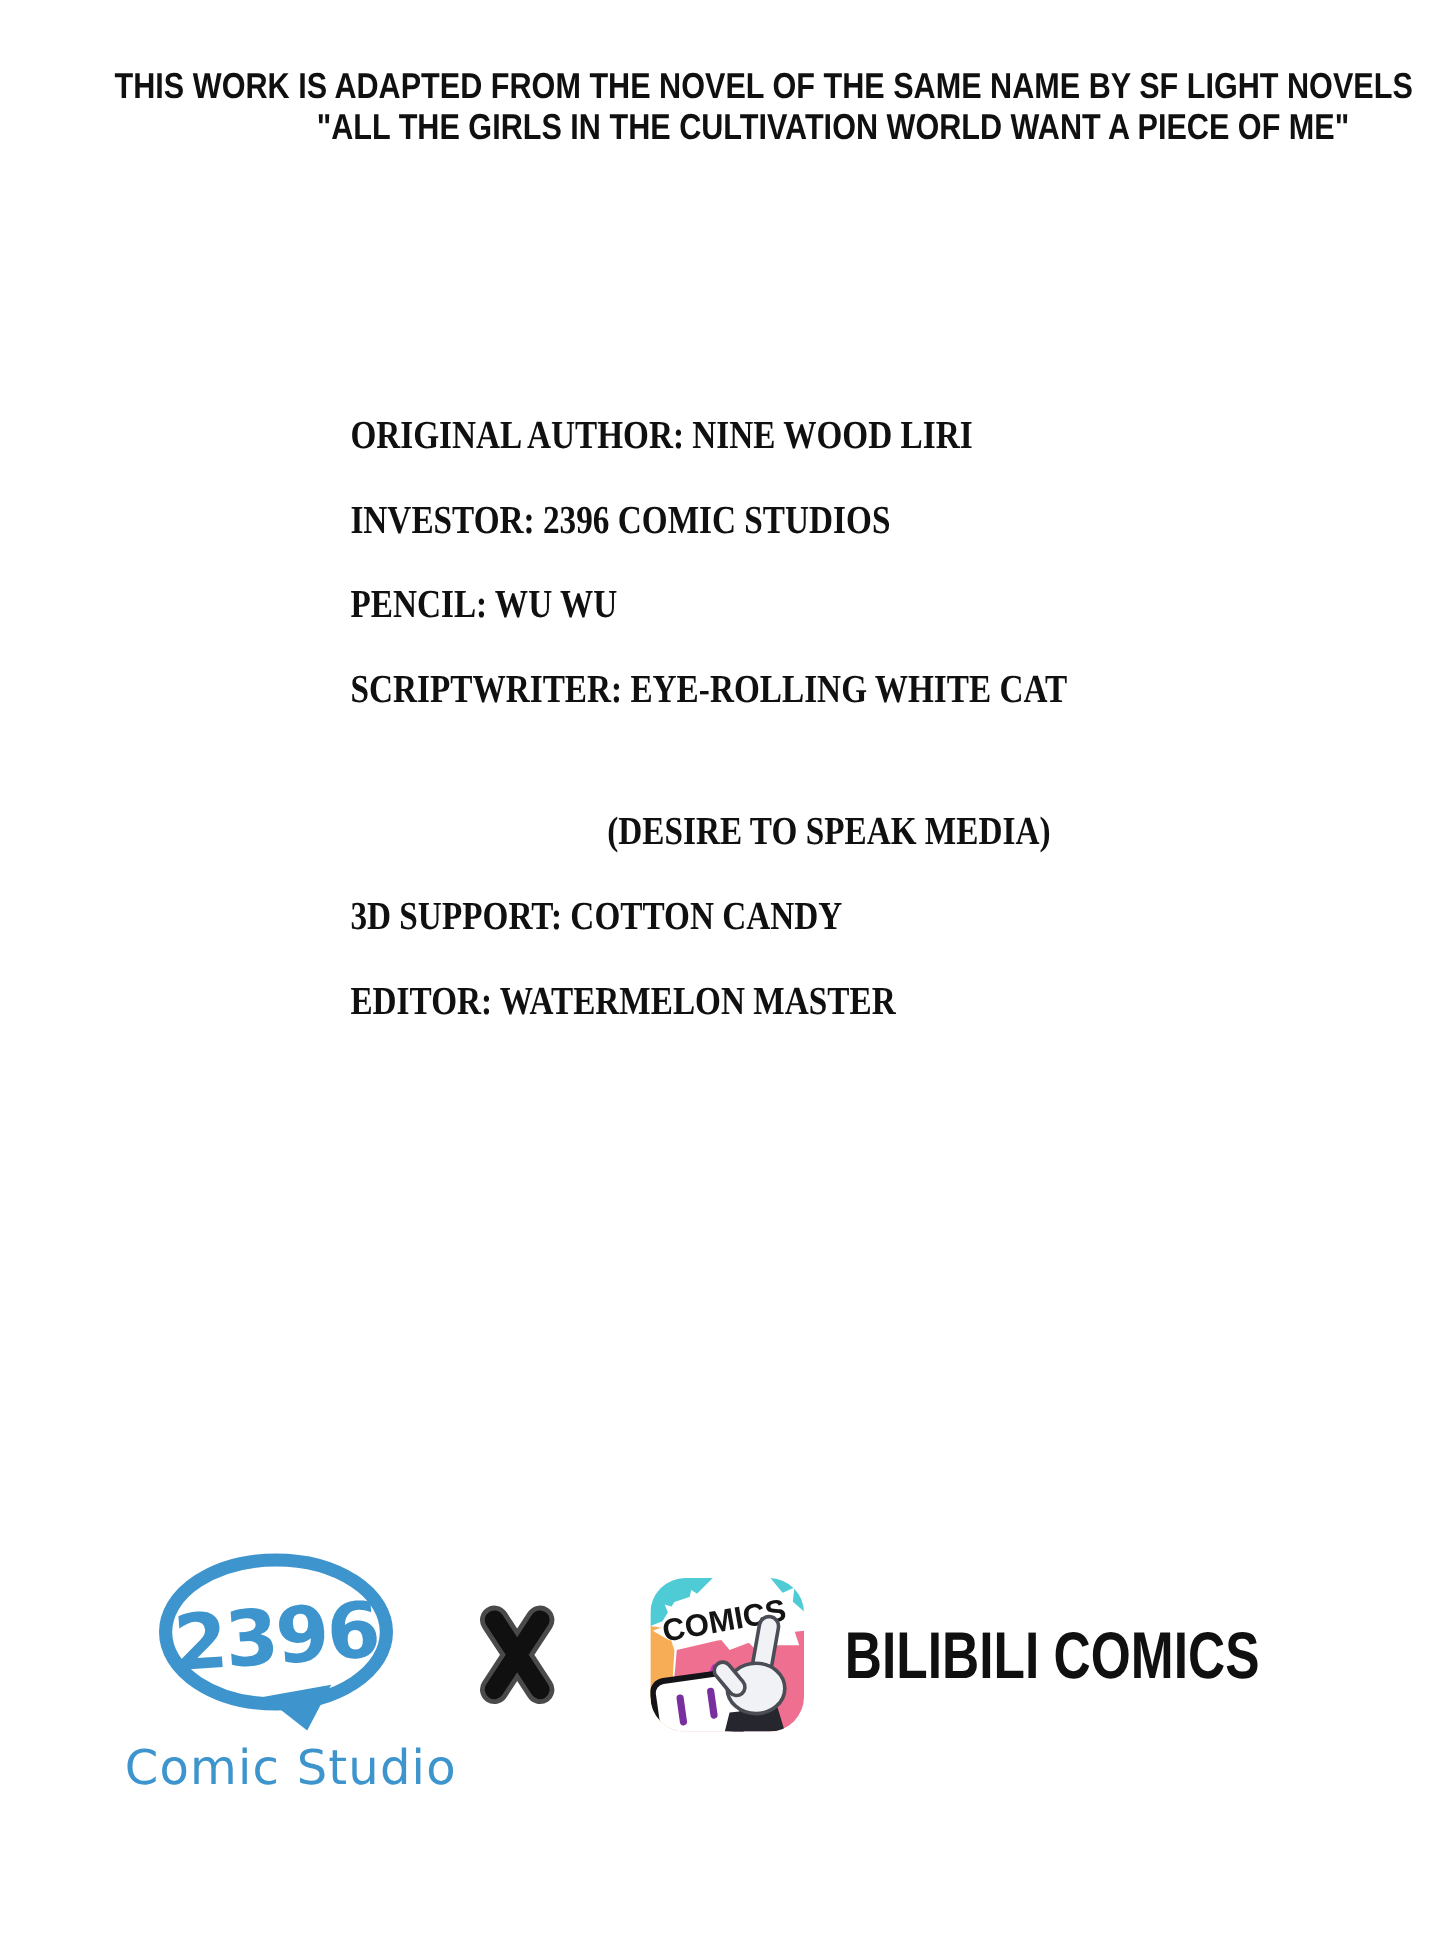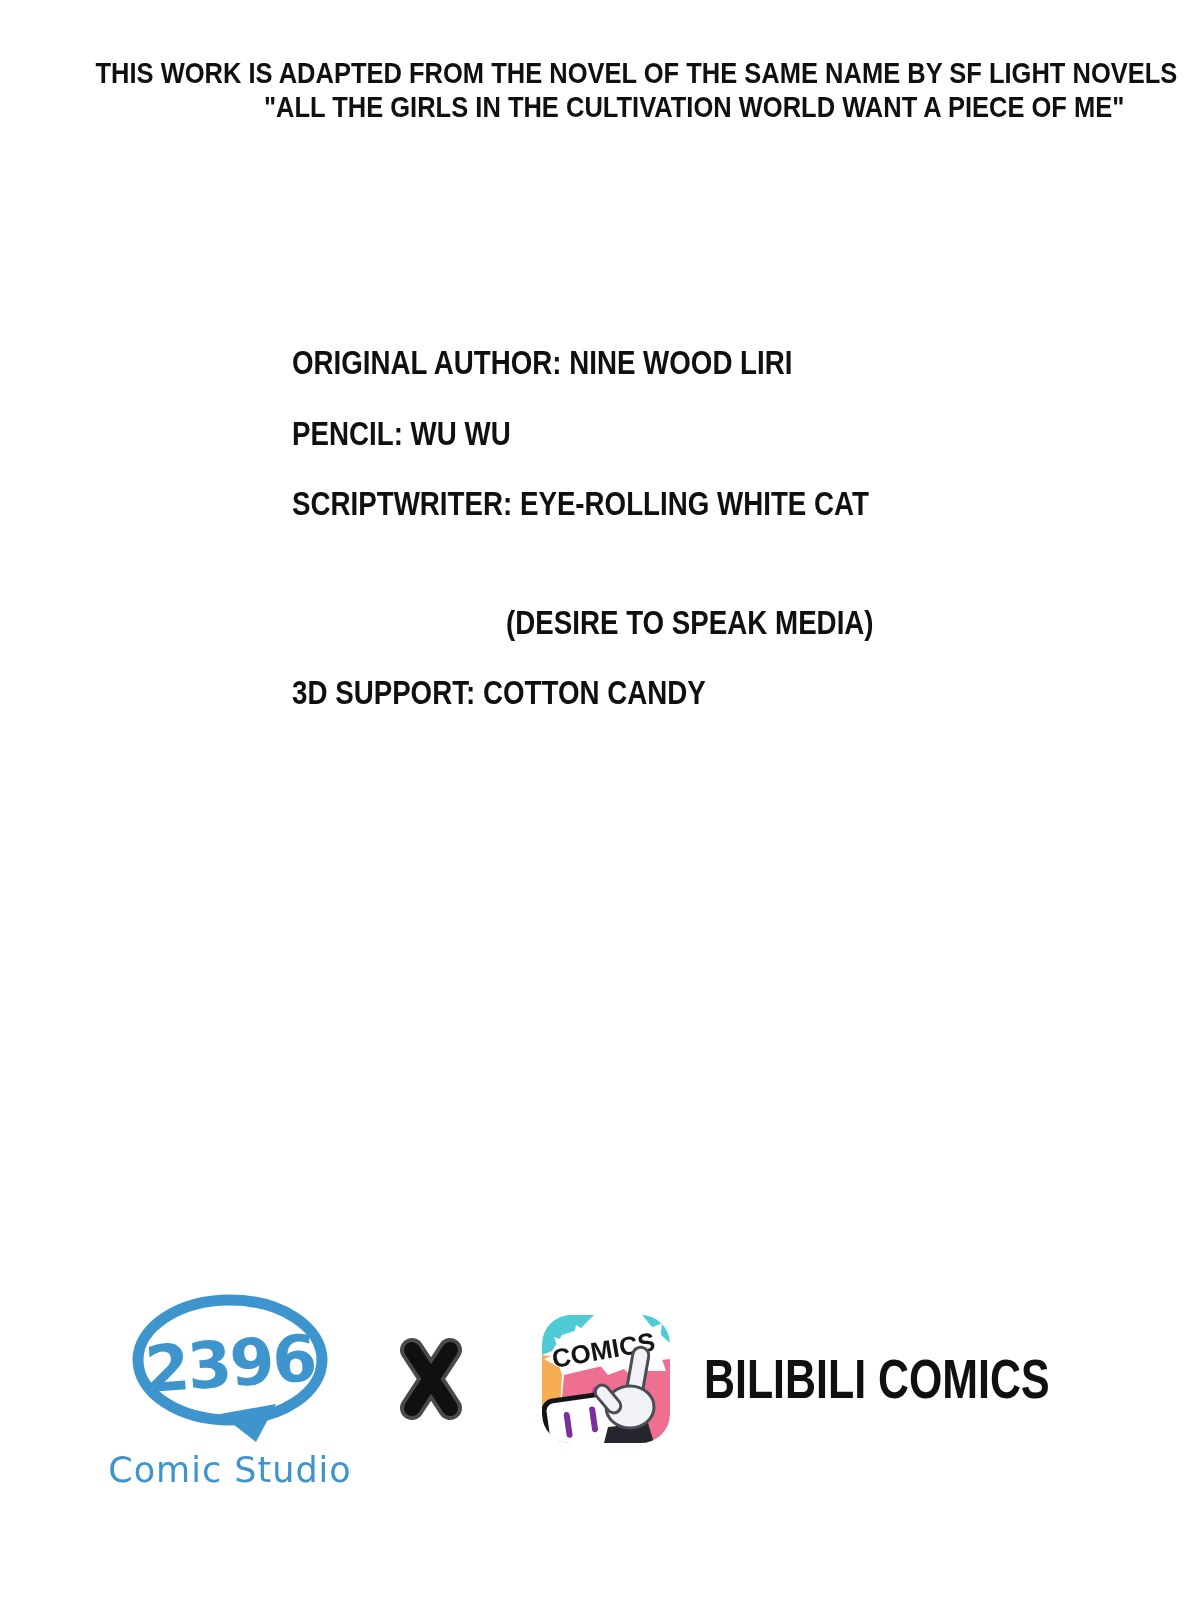--- a/index.html
+++ b/index.html
@@ -5,48 +5,50 @@
   html,body{margin:0;padding:0;}
   body{
     width:1200px;height:1616px;position:relative;background:#ffffff;
     font-family:"Liberation Sans",sans-serif;color:#101010;overflow:hidden;
   }
   
   .header{position:absolute;top:56px;left:0;width:1200px;text-align:right;}
   .header .hline{font-size:30px;font-weight:bold;line-height:34px;white-space:nowrap;}
   .header .hline span{display:inline-block;transform:scaleX(0.85);transform-origin:center;}
   
-  .credits{position:absolute;left:292px;top:344px;}
+  .credits{position:absolute;left:292px;top:344px;font-family:Liberation Serif, serif;}
   .credit-line{height:70.6px;font-size:33px;font-weight:bold;line-height:38px;white-space:nowrap;}
   .credit-line span{display:inline-block;transform:scaleX(0.84);transform-origin:left center;}
   .credit-line.indent{margin-left:214px;margin-top:48px;}
   
   .studio-logo{position:absolute;left:104px;top:1292px;width:252px;text-align:center;}
-  .studio-name{margin-top:2px;font-family:"DejaVu Sans",sans-serif;font-size:35px;
+  .studio-name{margin-top:2px;font-family:"DejaVu Sans",sans-serif;font-size:40px;
     color:#3e95cd;letter-spacing:1px;white-space:nowrap;}
   .x-sep{position:absolute;left:390px;top:1332px;}
   .app-icon{position:absolute;left:542px;top:1315px;}
   .publisher{position:absolute;left:704px;top:1350px;font-size:55px;font-weight:bold;
     line-height:58px;white-space:nowrap;}
   .publisher span{display:inline-block;transform:scaleX(0.78);transform-origin:left center;}
 </style>
 </head>
 <body>
 
 <div class="header">
   <div class="hline"><span>THIS WORK IS ADAPTED FROM THE NOVEL OF THE SAME NAME BY SF LIGHT NOVELS</span></div>
   <div class="hline"><span>"ALL THE GIRLS IN THE CULTIVATION WORLD WANT A PIECE OF ME"</span></div>
 </div>
 
 <div class="credits">
   <div class="credit-line"><span>ORIGINAL AUTHOR: NINE WOOD LIRI</span></div>
+  <div class="credit-line"><span>INVESTOR: 2396 COMIC STUDIOS</span></div>
   <div class="credit-line"><span>PENCIL: WU WU</span></div>
   <div class="credit-line"><span>SCRIPTWRITER: EYE-ROLLING WHITE CAT</span></div>
   <div class="credit-line indent"><span>(DESIRE TO SPEAK MEDIA)</span></div>
   <div class="credit-line"><span>3D SUPPORT: COTTON CANDY</span></div>
+  <div class="credit-line"><span>EDITOR: WATERMELON MASTER</span></div>
 </div>
 
 <div class="studio-logo">
   <svg width="252" height="152" viewBox="0 0 252 152">
     <ellipse cx="126" cy="68" rx="92" ry="60" fill="none" stroke="#3e95cd" stroke-width="11"></ellipse>
     <path d="M116,122 L152,150 L172,112 Z" fill="#3e95cd"></path>
     <text x="126" y="94" text-anchor="middle" font-family="DejaVu Sans, sans-serif" font-size="64" font-weight="bold" letter-spacing="-2" fill="#3e95cd" transform="rotate(-4 126 72)">2396</text>
   </svg>
   <div class="studio-name">Comic Studio</div>
 </div>

